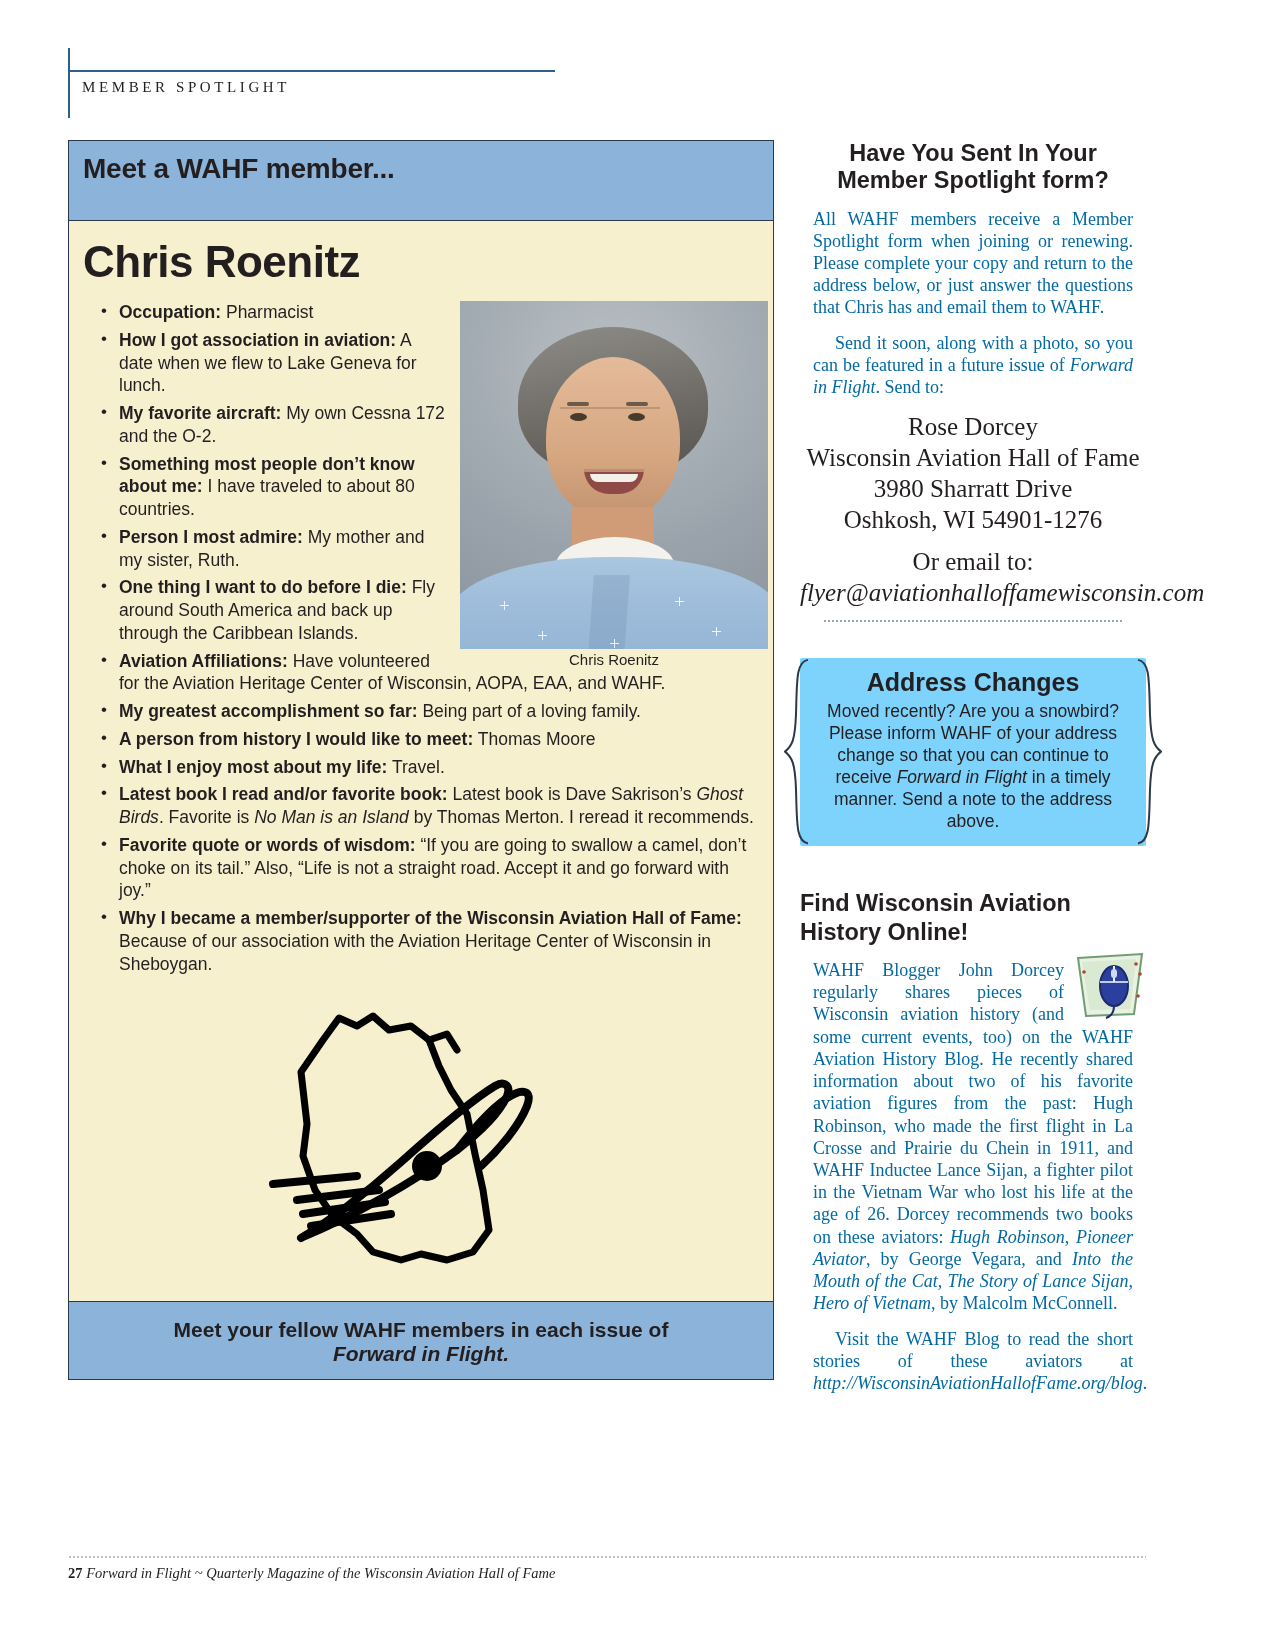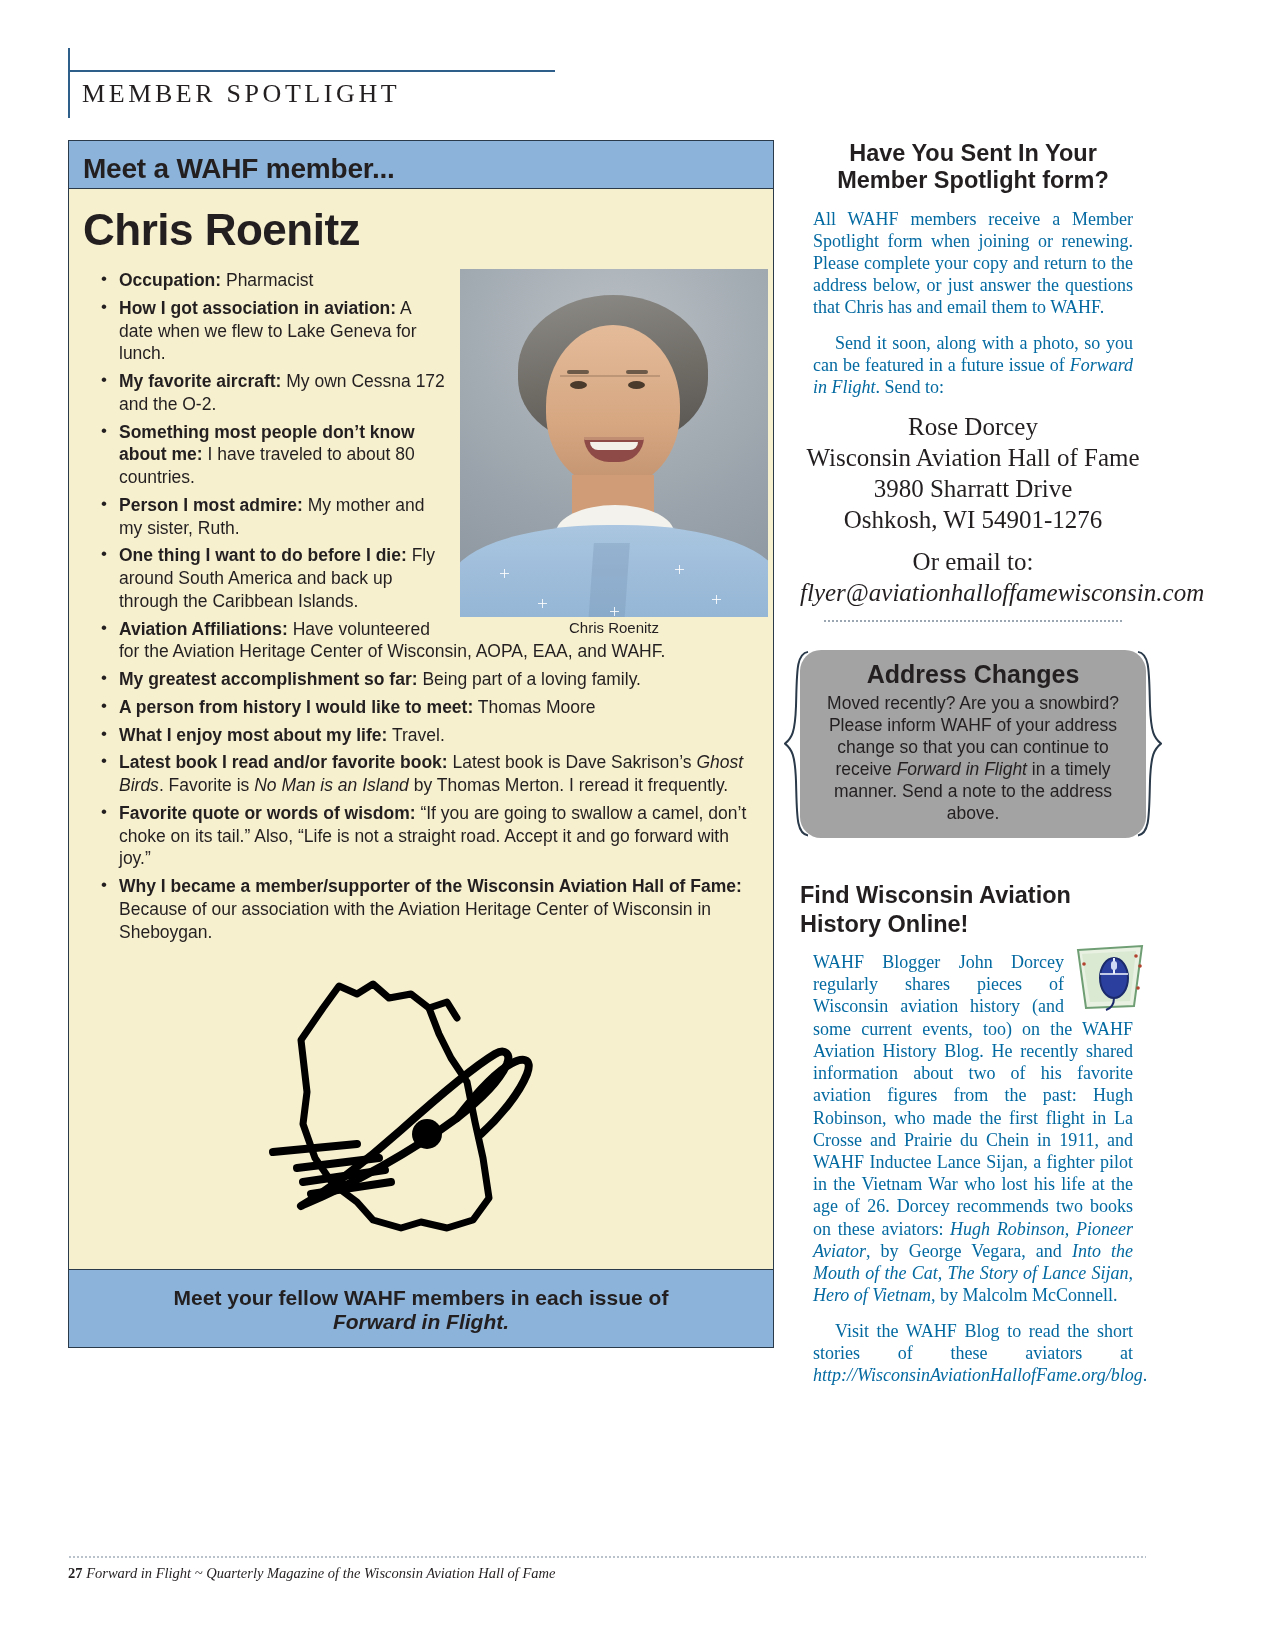--- a/index.html
+++ b/index.html
@@ -37,21 +37,21 @@
     top: 0;
     width: 2px;
     height: 70px;
     background: #2e5f8a;
   }
   #page-header .kicker {
     position: absolute;
     left: 14px;
     top: 31px;
     font-family: "Liberation Serif", serif;
-    font-size: 26px;
+    font-size: 15px;
     letter-spacing: 3.6px;
     color: #231f20;
     white-space: nowrap;
   }
 
   
   #main-column {
     position: absolute;
     left: 68px;
     top: 140px;
@@ -59,21 +59,21 @@
     border: 1.5px solid #2b3a4a;
     box-sizing: border-box;
     background: #f7f0cf;
   }
   .band-blue {
     background: #8cb4da;
     border-bottom: 1.5px solid #2b3a4a;
     box-sizing: border-box;
   }
   #meet-band {
-    height: 48px;
+    height: 80px;
     padding: 12px 0 0 14px;
   }
   #meet-band .txt {
     font-size: 28px;
     font-weight: bold;
     color: #231f20;
     letter-spacing: -0.2px;
   }
 
   #member-name {
@@ -287,23 +287,23 @@
     width: 300px;
     height: 2px;
     background-image: radial-gradient(circle, #9aa6b2 0 1px, transparent 1.2px);
     background-size: 4px 2px;
     background-repeat: repeat-x;
   }
 
   
   #address-changes {
     position: relative;
-    margin-top: 28px;
-    background: #a3a3a3;
-    border-radius: 21px;
+    margin-top: 36px;
+    background: #7dd3fc;
+    border-radius: 2px;
     padding: 10px 20px 13px 20px;
     box-sizing: border-box;
   }
   #address-changes .ac-title {
     font-family: "Liberation Sans", sans-serif;
     font-size: 25px;
     font-weight: bold;
     text-align: center;
     color: #231f20;
     margin-bottom: 3px;
@@ -404,21 +404,21 @@
     <li><b>Occupation:</b><span> Pharmacist</span></li>
     <li><b>How I got association in aviation:</b><span> A date when we flew to Lake Geneva for lunch.</span></li>
     <li><b>My favorite aircraft:</b><span>  My own Cessna 172 and the O-2.</span></li>
     <li><b>Something most people don’t know about me:</b><span> I have traveled to about 80 countries.</span></li>
     <li><b>Person I most admire:</b><span> My mother and my sister, Ruth.</span></li>
     <li><b>One thing I want to do before I die:</b><span> Fly around South America and back up through the Caribbean Islands.</span></li>
     <li><b>Aviation Affiliations:</b><span> Have volunteered for the Aviation Heritage Center of Wisconsin, AOPA, EAA, and WAHF.</span></li>
     <li><b>My greatest accomplishment so far:</b><span> Being part of a loving family.</span></li>
     <li><b>A person from history I would like to meet:</b><span> Thomas Moore</span></li>
     <li><b>What I enjoy most about my life:</b><span> Travel.</span></li>
-    <li><b>Latest book I read and/or favorite book:</b><span> Latest book is Dave Sakrison’s </span><i>Ghost Birds</i><span>. Favorite is </span><i>No Man is an Island</i><span> by Thomas Merton. I reread it frequently.</span></li>
+    <li><b>Latest book I read and/or favorite book:</b><span> Latest book is Dave Sakrison’s </span><i>Ghost Birds</i><span>. Favorite is </span><i>No Man is an Island</i><span> by Thomas Merton. I reread it recommends.</span></li>
     <li><b>Favorite quote or words of wisdom:</b><span> “If you are going to swallow a camel, don’t choke on its tail.” Also, “Life is not a straight road. Accept it and go forward with joy.”</span></li>
     <li><b>Why I became a member/supporter of the Wisconsin Aviation Hall of Fame:</b><span> Because of our association with the Aviation Heritage Center of Wisconsin in Sheboygan.</span></li>
   </ul>
 
   <div id="wi-drawing">
     <svg width="320" height="285" viewBox="0 0 320 285">
       <g fill="none" stroke="#000000" stroke-width="7" stroke-linecap="round" stroke-linejoin="round">
 
         <path d="M46 120 L40 68 L62 36 L78 14 L96 22 L112 12 L128 26 L150 22 L168 36
                  L178 62 L190 86 L206 110 L214 150 L222 186 L228 226 L212 248 L186 256

